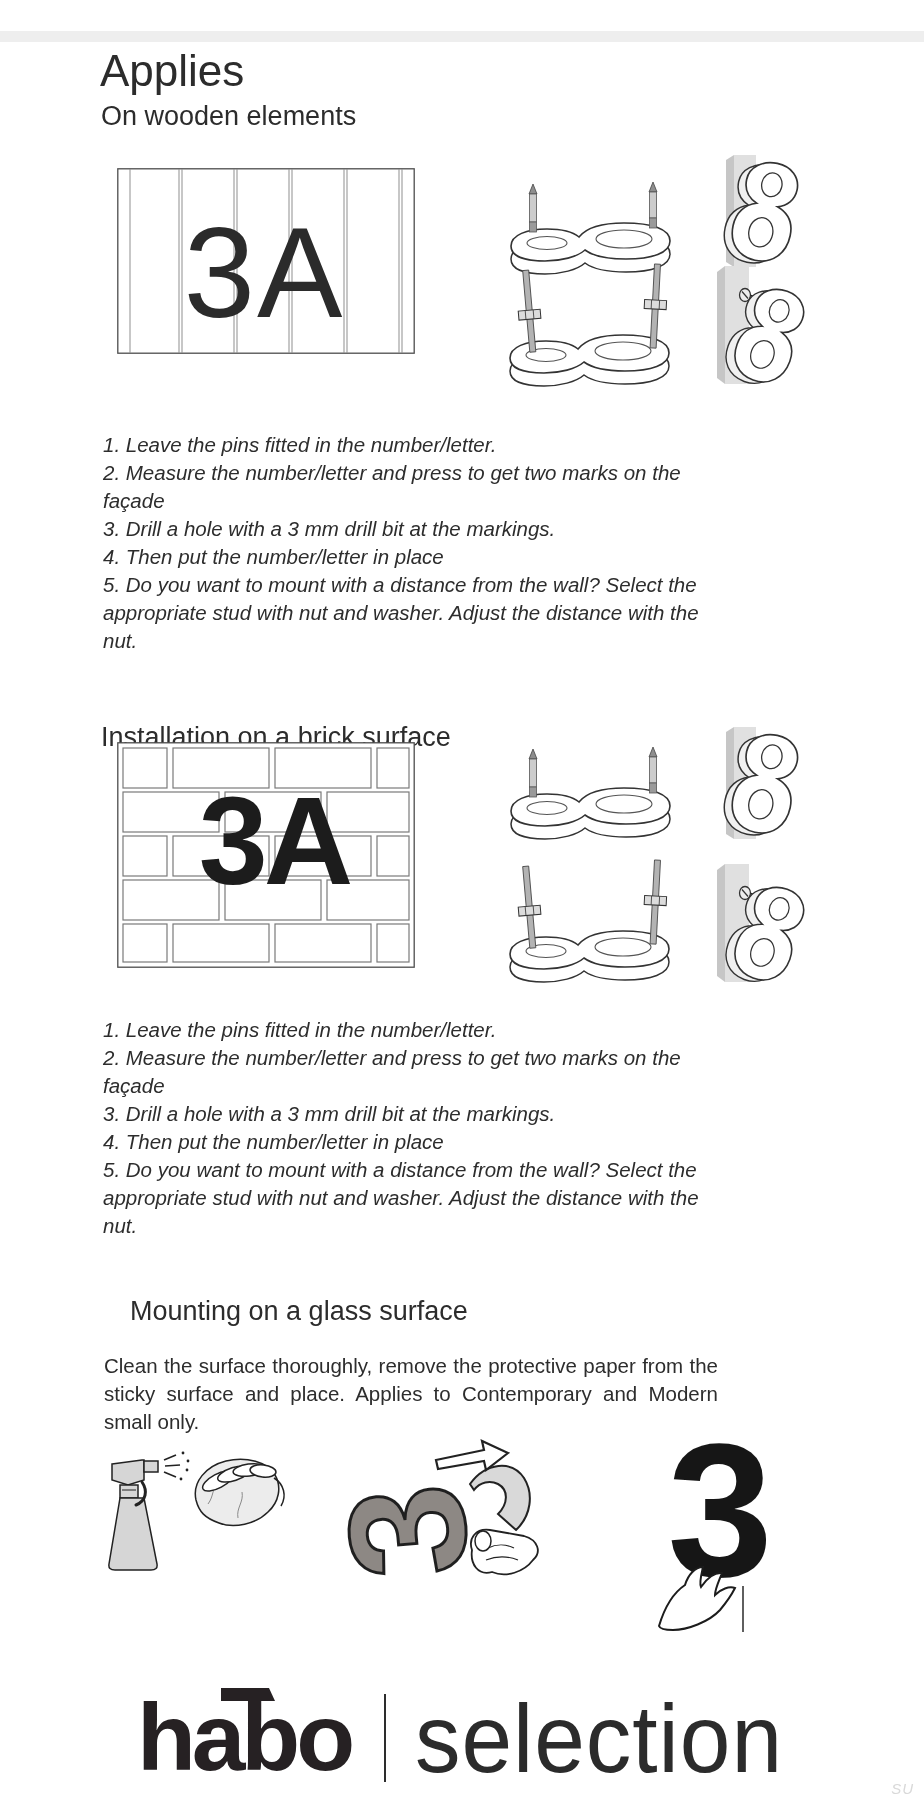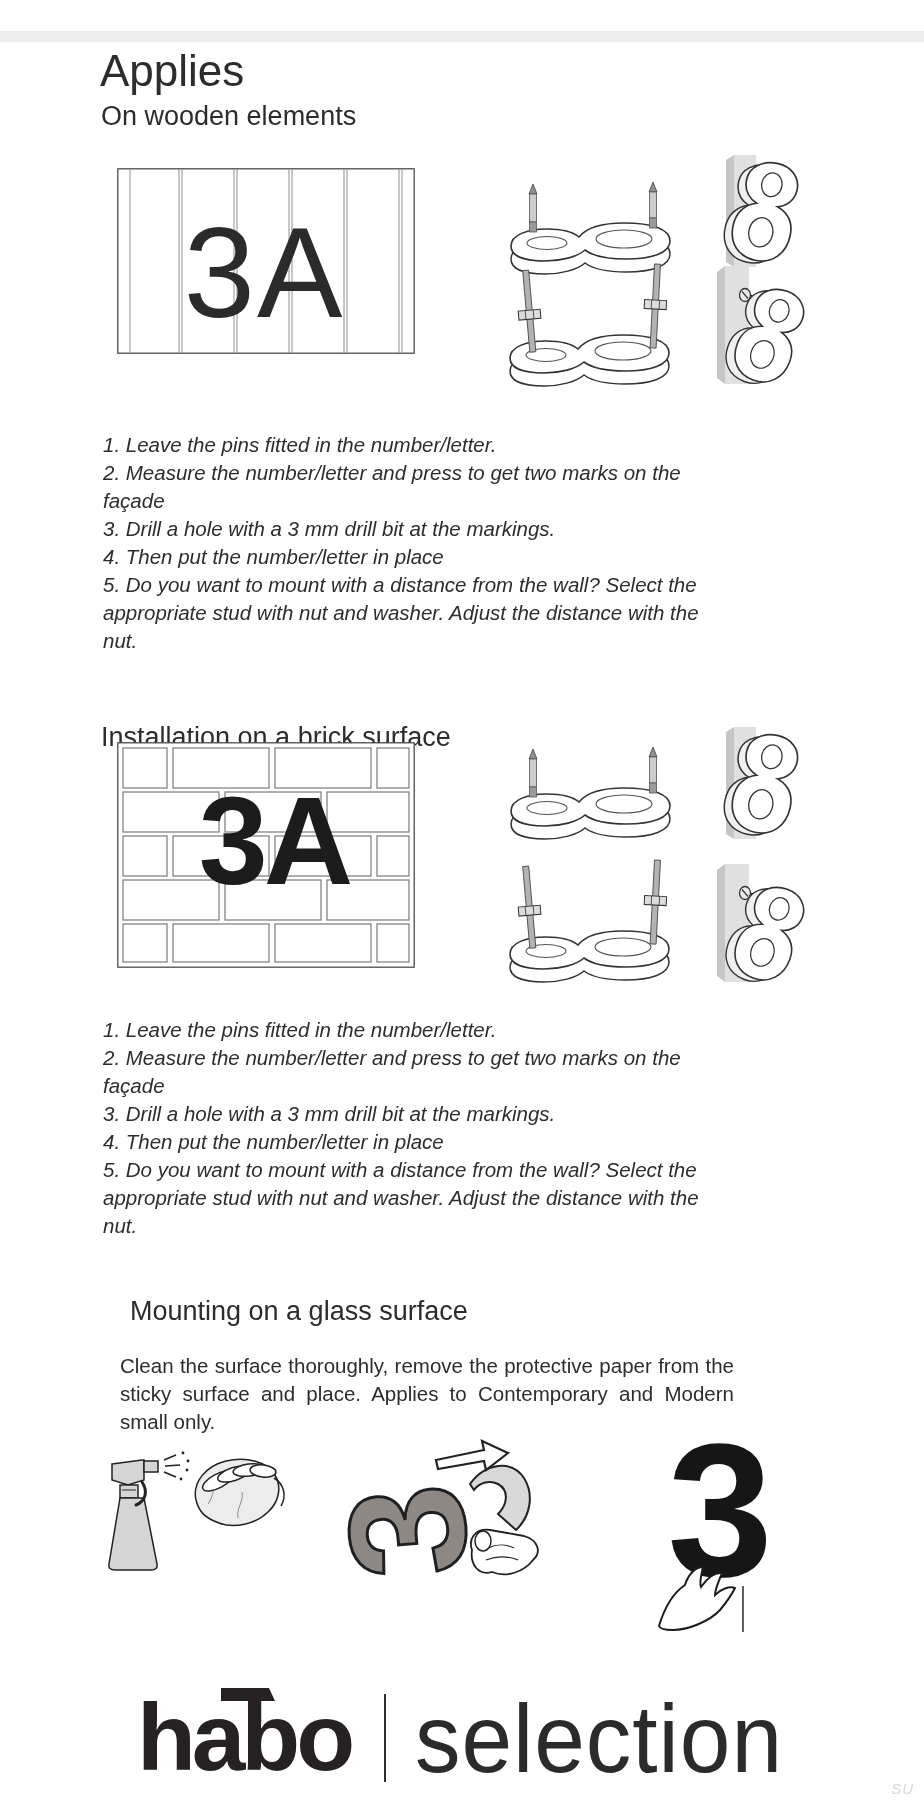--- a/index.html
+++ b/index.html
@@ -11,21 +11,21 @@
   .abs{position:absolute;}
   .top-band{left:0;top:31px;width:924px;height:11px;background:#eeeeee;}
   .title{left:100px;top:46px;font-size:44px;font-weight:400;color:#2c2c2c;letter-spacing:0;}
   .h2{font-size:27px;font-weight:400;color:#2c2c2c;}
   .sub{left:101px;top:101px;}
   .h-brick{left:101px;top:684px;margin-top:38px;}
   .h-glass{left:101px;top:1296px;margin-left:29px;}
   .steps{left:103px;width:622px;font-size:20.5px;line-height:28px;color:#2d2d2d;font-style:italic;}
   .steps-1{top:431px;}
   .steps-2{top:1016px;}
-  .para{left:120px;top:1352px;width:614px;font-size:20.5px;line-height:28px;text-align:justify;color:#2d2d2d;}
+  .para{left:104px;top:1352px;width:614px;font-size:20.5px;line-height:28px;text-align:justify;color:#2d2d2d;}
   .footer-code{right:10px;bottom:6px;font-size:15px;color:#d9d9d9;letter-spacing:1px;font-style:italic;}
   svg{display:block;}
   svg text{font-family:"Liberation Sans","DejaVu Sans",sans-serif;}
 </style>
 </head>
 <body>
 
 <div class="abs top-band"></div>
 
 <div class="abs title">Applies</div>

